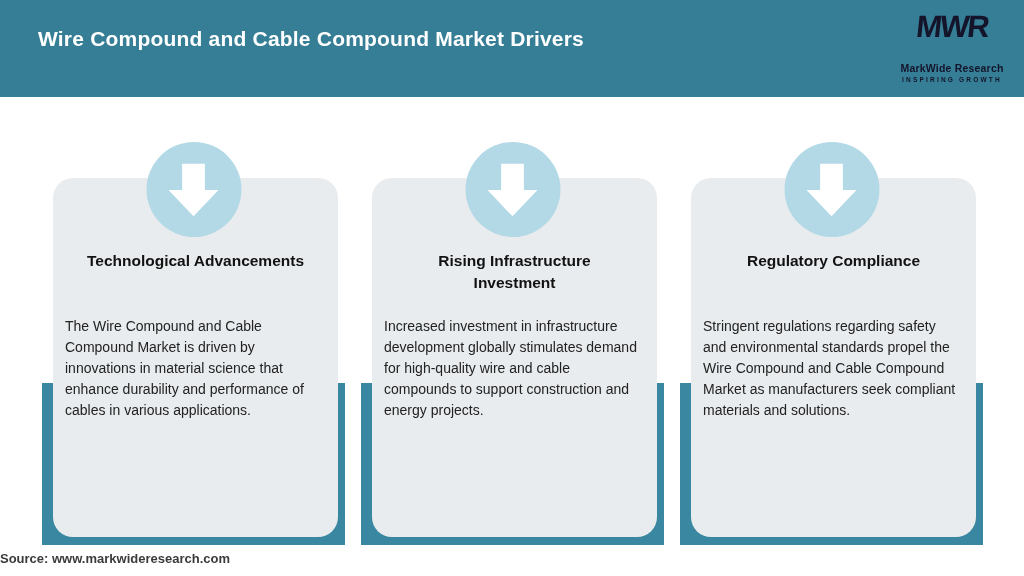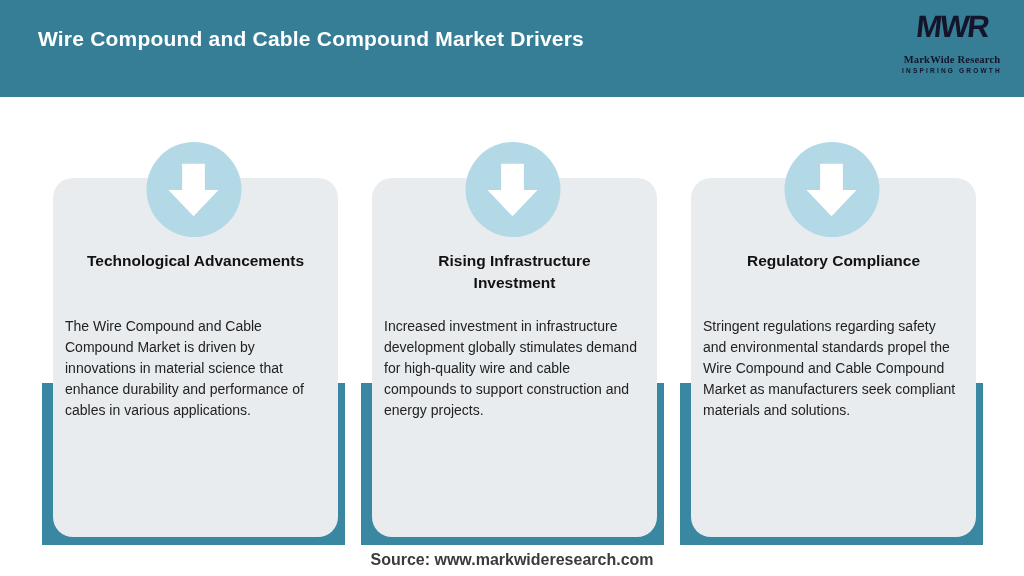--- a/index.html
+++ b/index.html
@@ -20,21 +20,21 @@
     font-size:21px; font-weight:700; color:#ffffff; letter-spacing:0.2px;
   }
   .logo {
     position:absolute; top:12px; right:16px; width:112px; text-align:center;
     color:var(--logo_color,#14142a);
   }
   .logo-monogram {
     font-size:31px; line-height:30px; font-weight:900; letter-spacing:-2px;
     transform:skewX(-6deg);
   }
-  .logo-name { font-size:10.5px; font-weight:800; margin-top:12px; letter-spacing:0.2px;font-family:Liberation Serif, serif; }
+  .logo-name { font-size:10.5px; font-weight:800; margin-top:20px; letter-spacing:0.2px; }
   .logo-tagline { font-size:6.5px; font-weight:700; letter-spacing:2.2px; margin-top:2px; }
 
   
   .col { position:absolute; top:142px; width:303px; height:403px; }
   .col-1 { left:42px; }
   .col-2 { left:361px; }
   .col-3 { left:680px; }
   .shadow-bar {
     position:absolute; left:0; right:0; top:241px; bottom:0;
     background:var(--bar,#3A87A1);
@@ -56,22 +56,22 @@
     text-align:center; line-height:1.4; white-space:pre-line;
     min-height:58px; box-sizing:border-box;
   }
   .card-body {
     margin-top:8px; padding:0 14px 0 12px;
     font-size:14px; line-height:21px; color:#222222;
   }
 
   
   .footer-source {
-    position:absolute; left:0; right:0; top:551px; text-align:center;
-    font-size:16px; font-weight:700; color:#3b3b3b;
+    position:absolute; left:0; right:0; top:551px; 
+    font-size:13px; font-weight:700; color:#3b3b3b;
   }
   .footer-disclaimer {
     position:absolute; right:14px; top:555px;
     font-size:9.5px; font-weight:500; color:#161616;
   }
 </style>
 </head>
 <body>
 
 <div class="stage">

